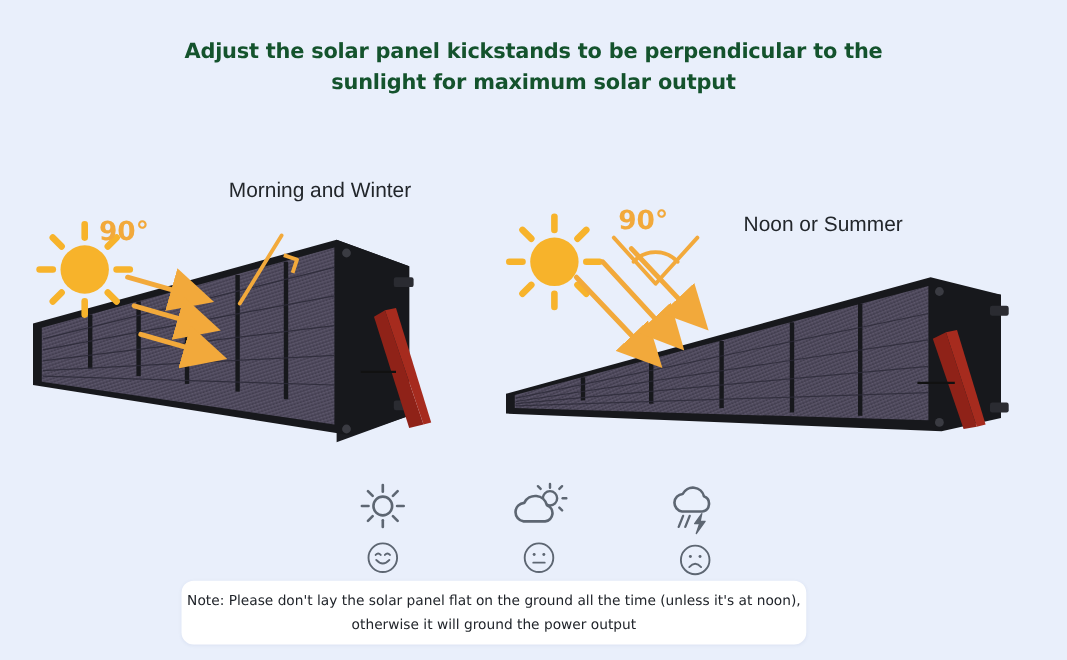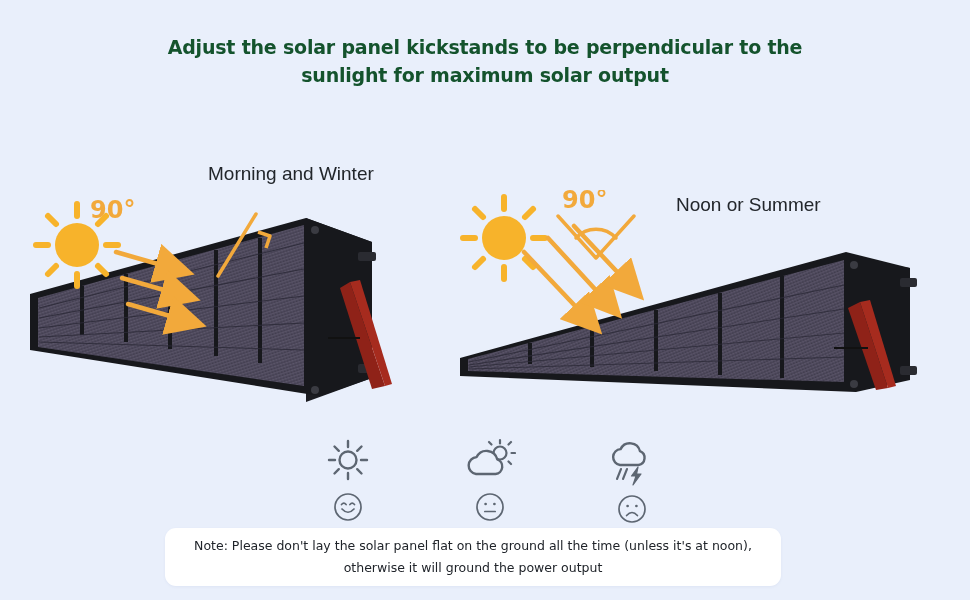--- a/index.html
+++ b/index.html
@@ -42,21 +42,21 @@
 
   
   #weather-row{
     position:absolute;left:300px;top:438px;width:380px;height:82px;
     display:flex;justify-content:space-between;align-items:flex-start;
   }
   .weather-item{width:96px;display:flex;flex-direction:column;align-items:center;gap:6px;}
 
   
   #note-box{
-    position:absolute;left:165px;top:528px;width:616px;height:58px;
+    position:absolute;left:165px;top:528px;width:568px;height:58px;
     background:#ffffff;border-radius:11px;
     display:flex;flex-direction:column;align-items:center;justify-content:center;
     box-shadow:0 1px 3px rgba(80,100,150,.07);
   }
   .note-line{
     font-size:12.5px;color:#20242a;line-height:1.75;white-space:nowrap;
     font-family:"DejaVu Sans","Liberation Sans",sans-serif;
   }
 </style>
 </head>

